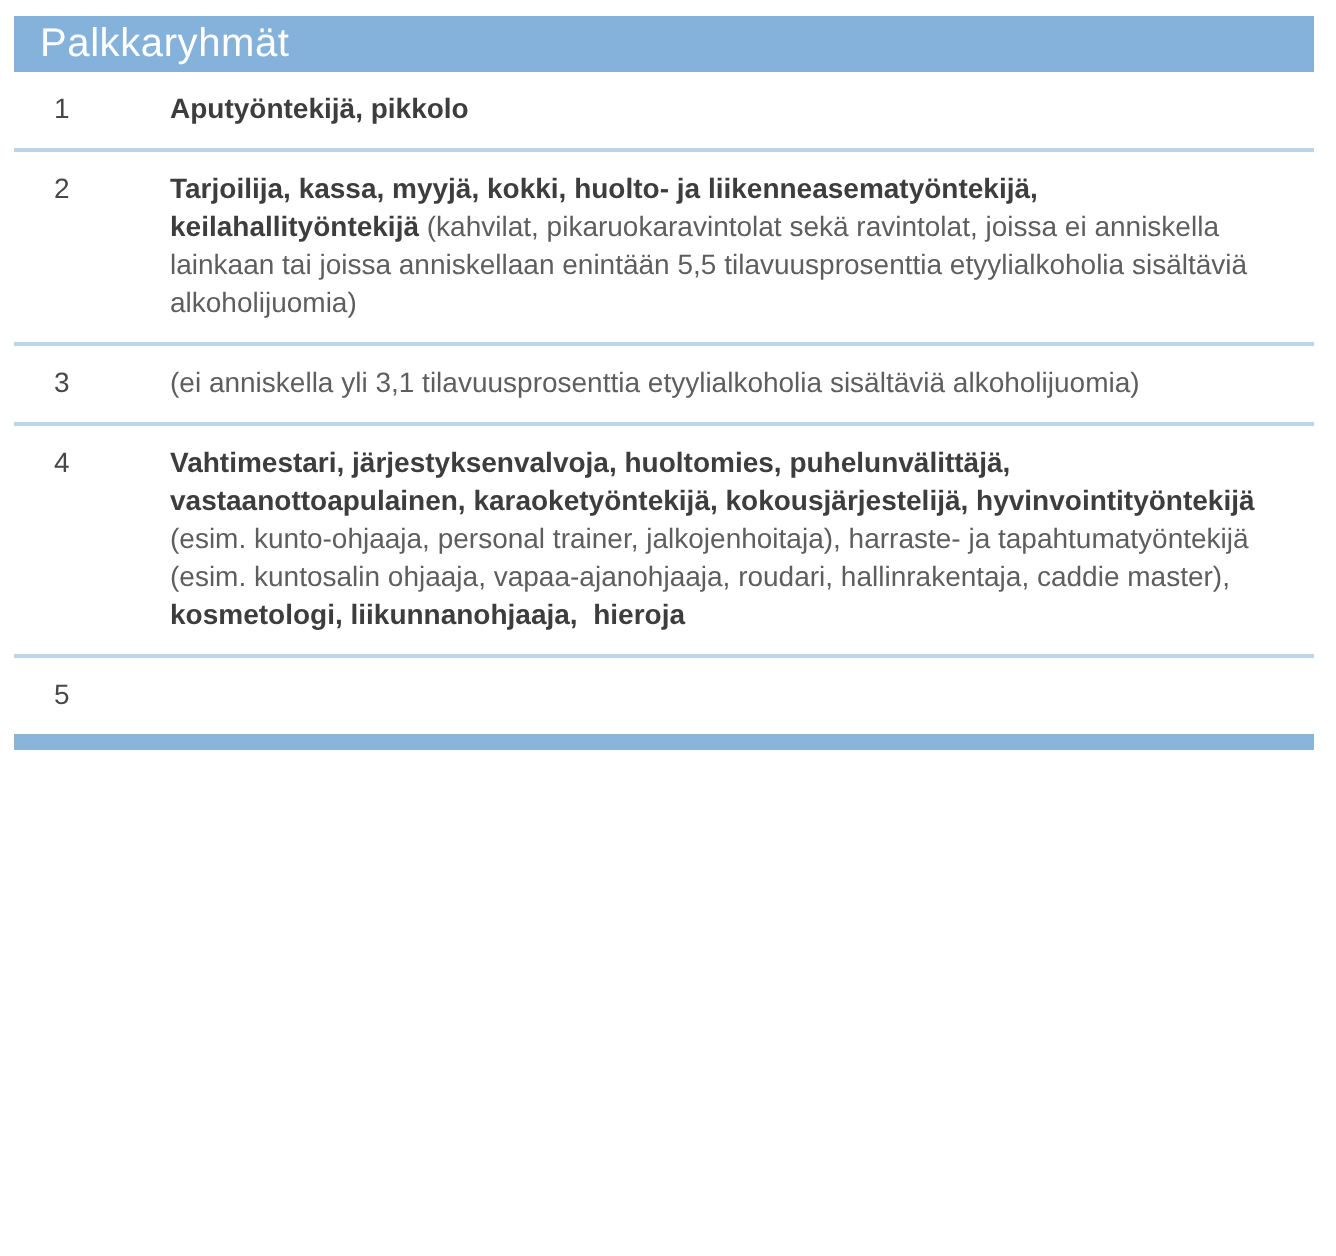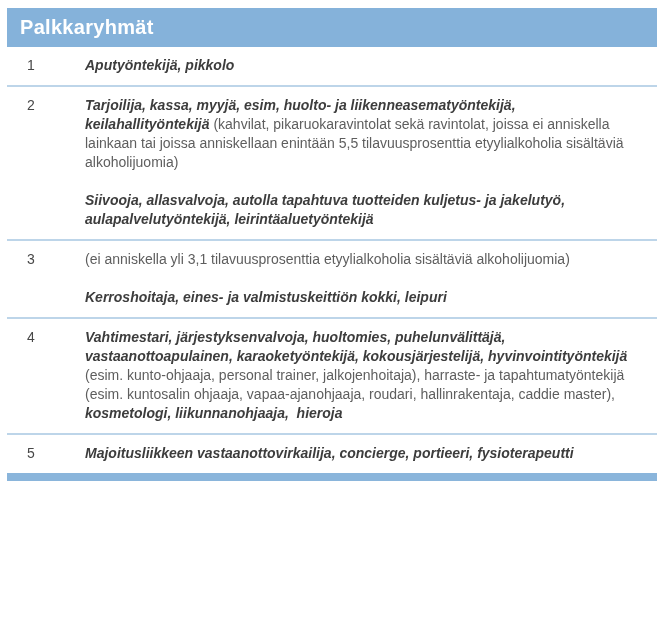--- a/index.html
+++ b/index.html
@@ -21,26 +21,26 @@
     overflow: hidden;
   }
   .table-wrap {
     position: absolute;
     left: 7px;
     top: 8px;
     width: 650px;
   }
   .table-header {
     background: var(--header-bg);
-    height: 39px;
+    height: 28px;
     display: flex;
     align-items: center;
     padding-left: 13px;
     color: #ffffff;
-    font-weight: bold;
+    font-weight: normal;
     font-size: 20px;
     letter-spacing: 0.3px;
   }
   .row {
     display: flex;
     padding: 9px 0 10px 0;
   }
   .row + .row {
     border-top: 2px solid var(--divider);
   }
@@ -61,21 +61,20 @@
   .content p {
     margin: 0;
     white-space: pre-wrap;
   }
   .content p + p {
     margin-top: 19px;
   }
   .content .b {
     font-weight: bold;
     color: var(--bold-text);
-    font-style: italic;
   }
   .content .r {
     font-weight: normal;
     color: var(--regular-text);
   }
   .footer-bar {
     height: 8px;
     background: var(--footer-bar);
   }
 </style>
@@ -89,38 +88,33 @@
   <div>
       <div class="row">
         <div class="num">1</div>
         <div class="content">
           <p><span class="b">Aputyöntekijä, pikkolo</span></p>
         </div>
       </div>
       <div class="row">
         <div class="num">2</div>
         <div class="content">
-          <p><span class="b">Tarjoilija, kassa, myyjä, esim, huolto- ja liikenneasematyöntekijä, keilahallityöntekijä </span><span class="r">(kahvilat, pikaruokaravintolat sekä ravintolat, joissa ei anniskella lainkaan tai joissa anniskellaan enintään 5,5 tilavuusprosenttia etyylialkoholia sisältäviä alkoholijuomia)</span></p>
-          <p><span class="b">Siivooja, allasvalvoja, autolla tapahtuva tuotteiden kuljetus- ja jakelutyö, aulapalvelutyöntekijä, leirintäaluetyöntekijä</span></p>
+          <p><span class="b">Tarjoilija, kassa, myyjä, kokki, huolto- ja liikenneasematyöntekijä, keilahallityöntekijä </span><span class="r">(kahvilat, pikaruokaravintolat sekä ravintolat, joissa ei anniskella lainkaan tai joissa anniskellaan enintään 5,5 tilavuusprosenttia etyylialkoholia sisältäviä alkoholijuomia)</span></p>
         </div>
       </div>
       <div class="row">
         <div class="num">3</div>
         <div class="content">
           <p><span class="r">(ei anniskella yli 3,1 tilavuusprosenttia etyylialkoholia sisältäviä alkoholijuomia)</span></p>
-          <p><span class="b">Kerroshoitaja, eines- ja valmistuskeittiön kokki, leipuri</span></p>
         </div>
       </div>
       <div class="row">
         <div class="num">4</div>
         <div class="content">
           <p><span class="b">Vahtimestari, järjestyksenvalvoja, huoltomies, puhelunvälittäjä, vastaanottoapulainen, karaoketyöntekijä, kokousjärjestelijä, hyvinvointityöntekijä </span><span class="r">(esim. kunto-ohjaaja, personal trainer, jalkojenhoitaja), harraste- ja tapahtumatyöntekijä (esim. kuntosalin ohjaaja, vapaa-ajanohjaaja, roudari, hallinrakentaja, caddie master), </span><span class="b">kosmetologi, liikunnanohjaaja,  hieroja</span></p>
         </div>
       </div>
       <div class="row">
         <div class="num">5</div>
-        <div class="content">
-          <p><span class="b">Majoitusliikkeen vastaanottovirkailija, concierge, portieeri, fysioterapeutti</span></p>
-        </div>
       </div>
     </div>
   <div class="footer-bar"></div>
 </div>
 
 </body></html>

